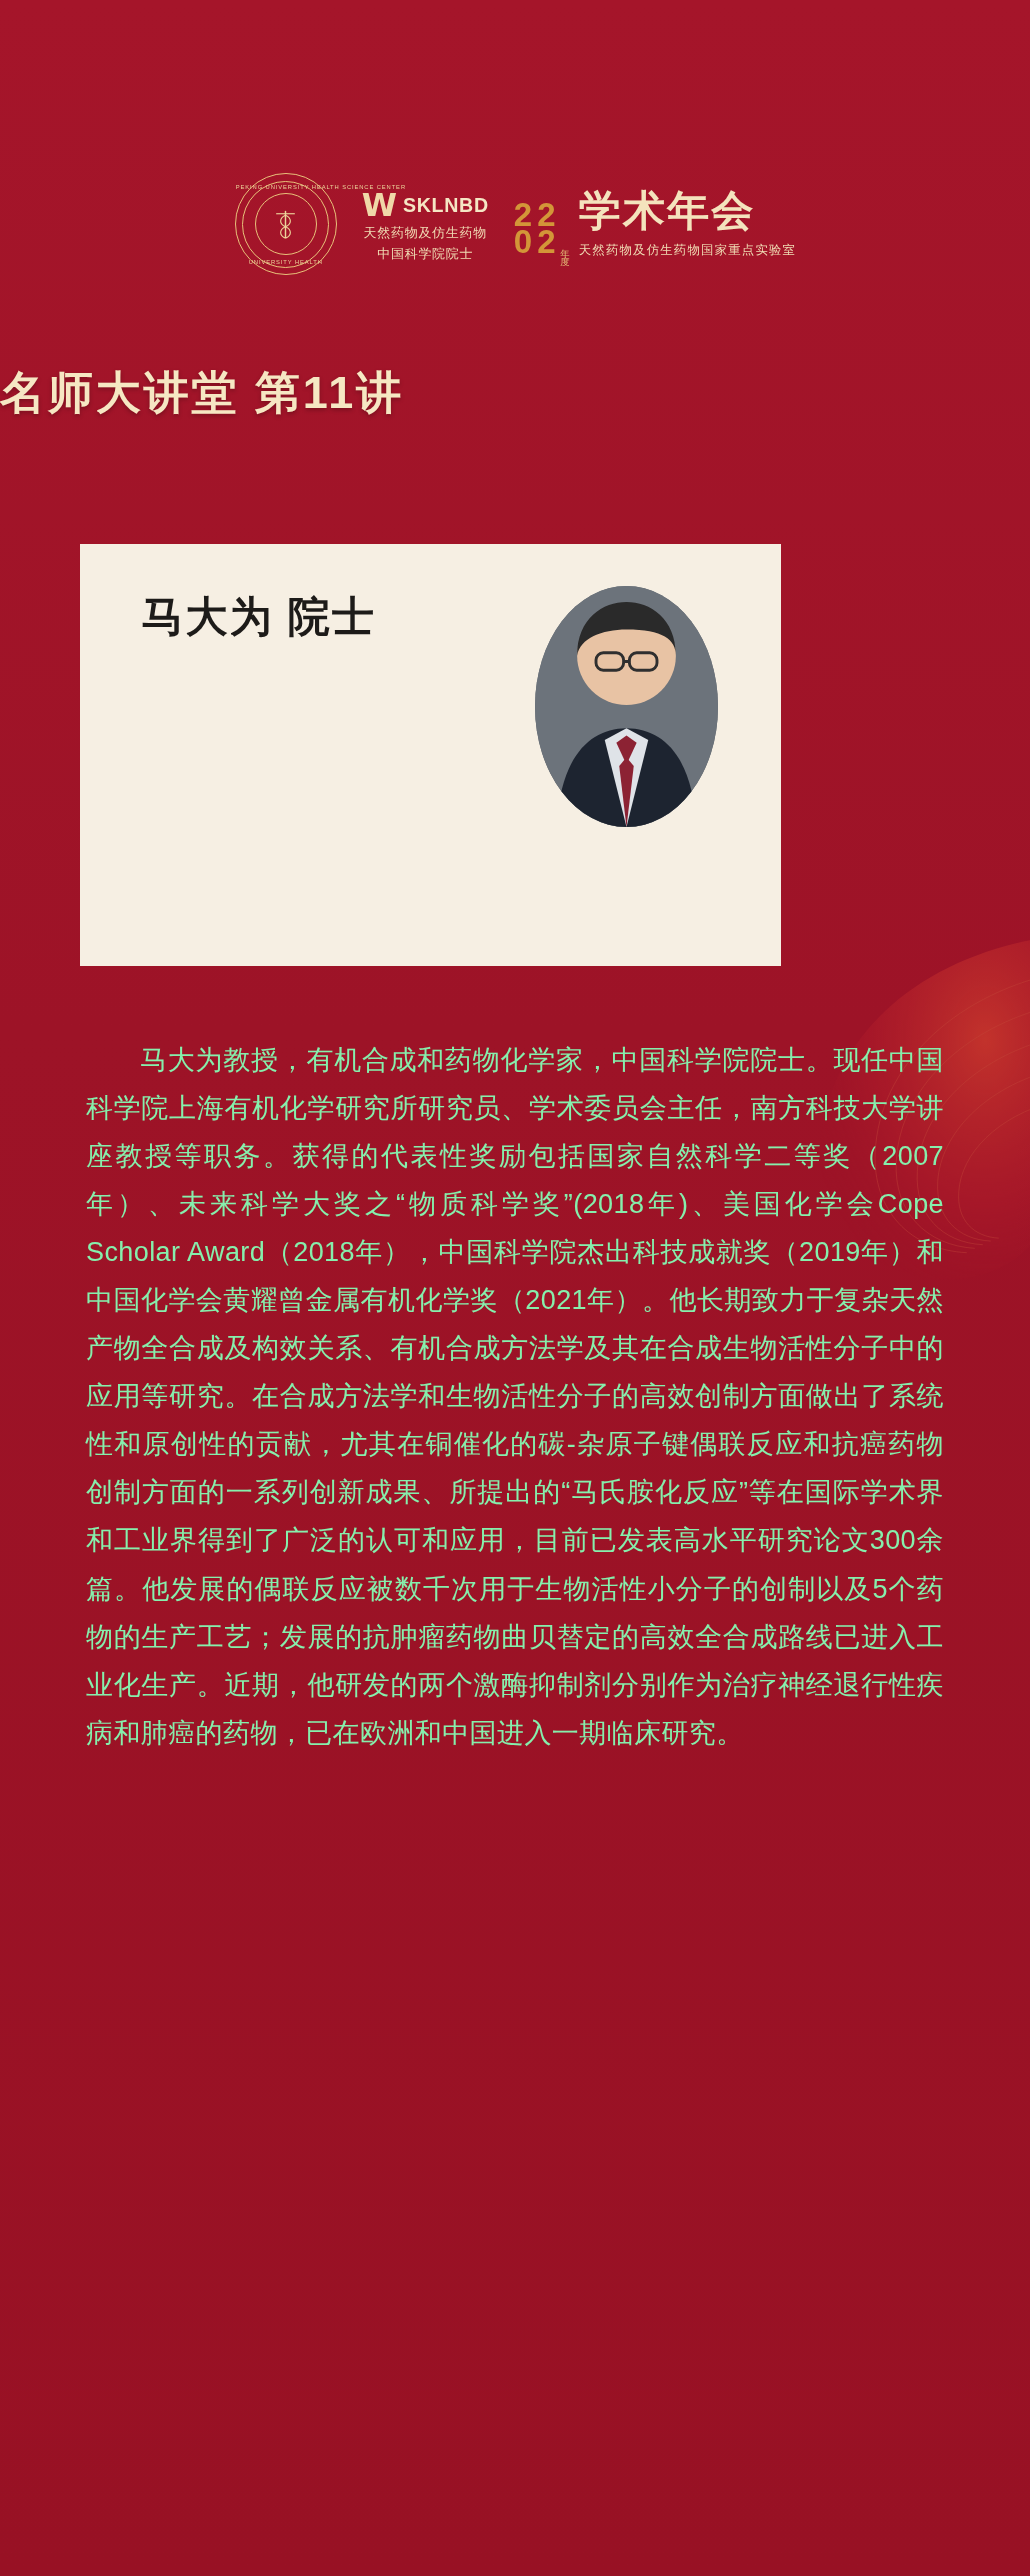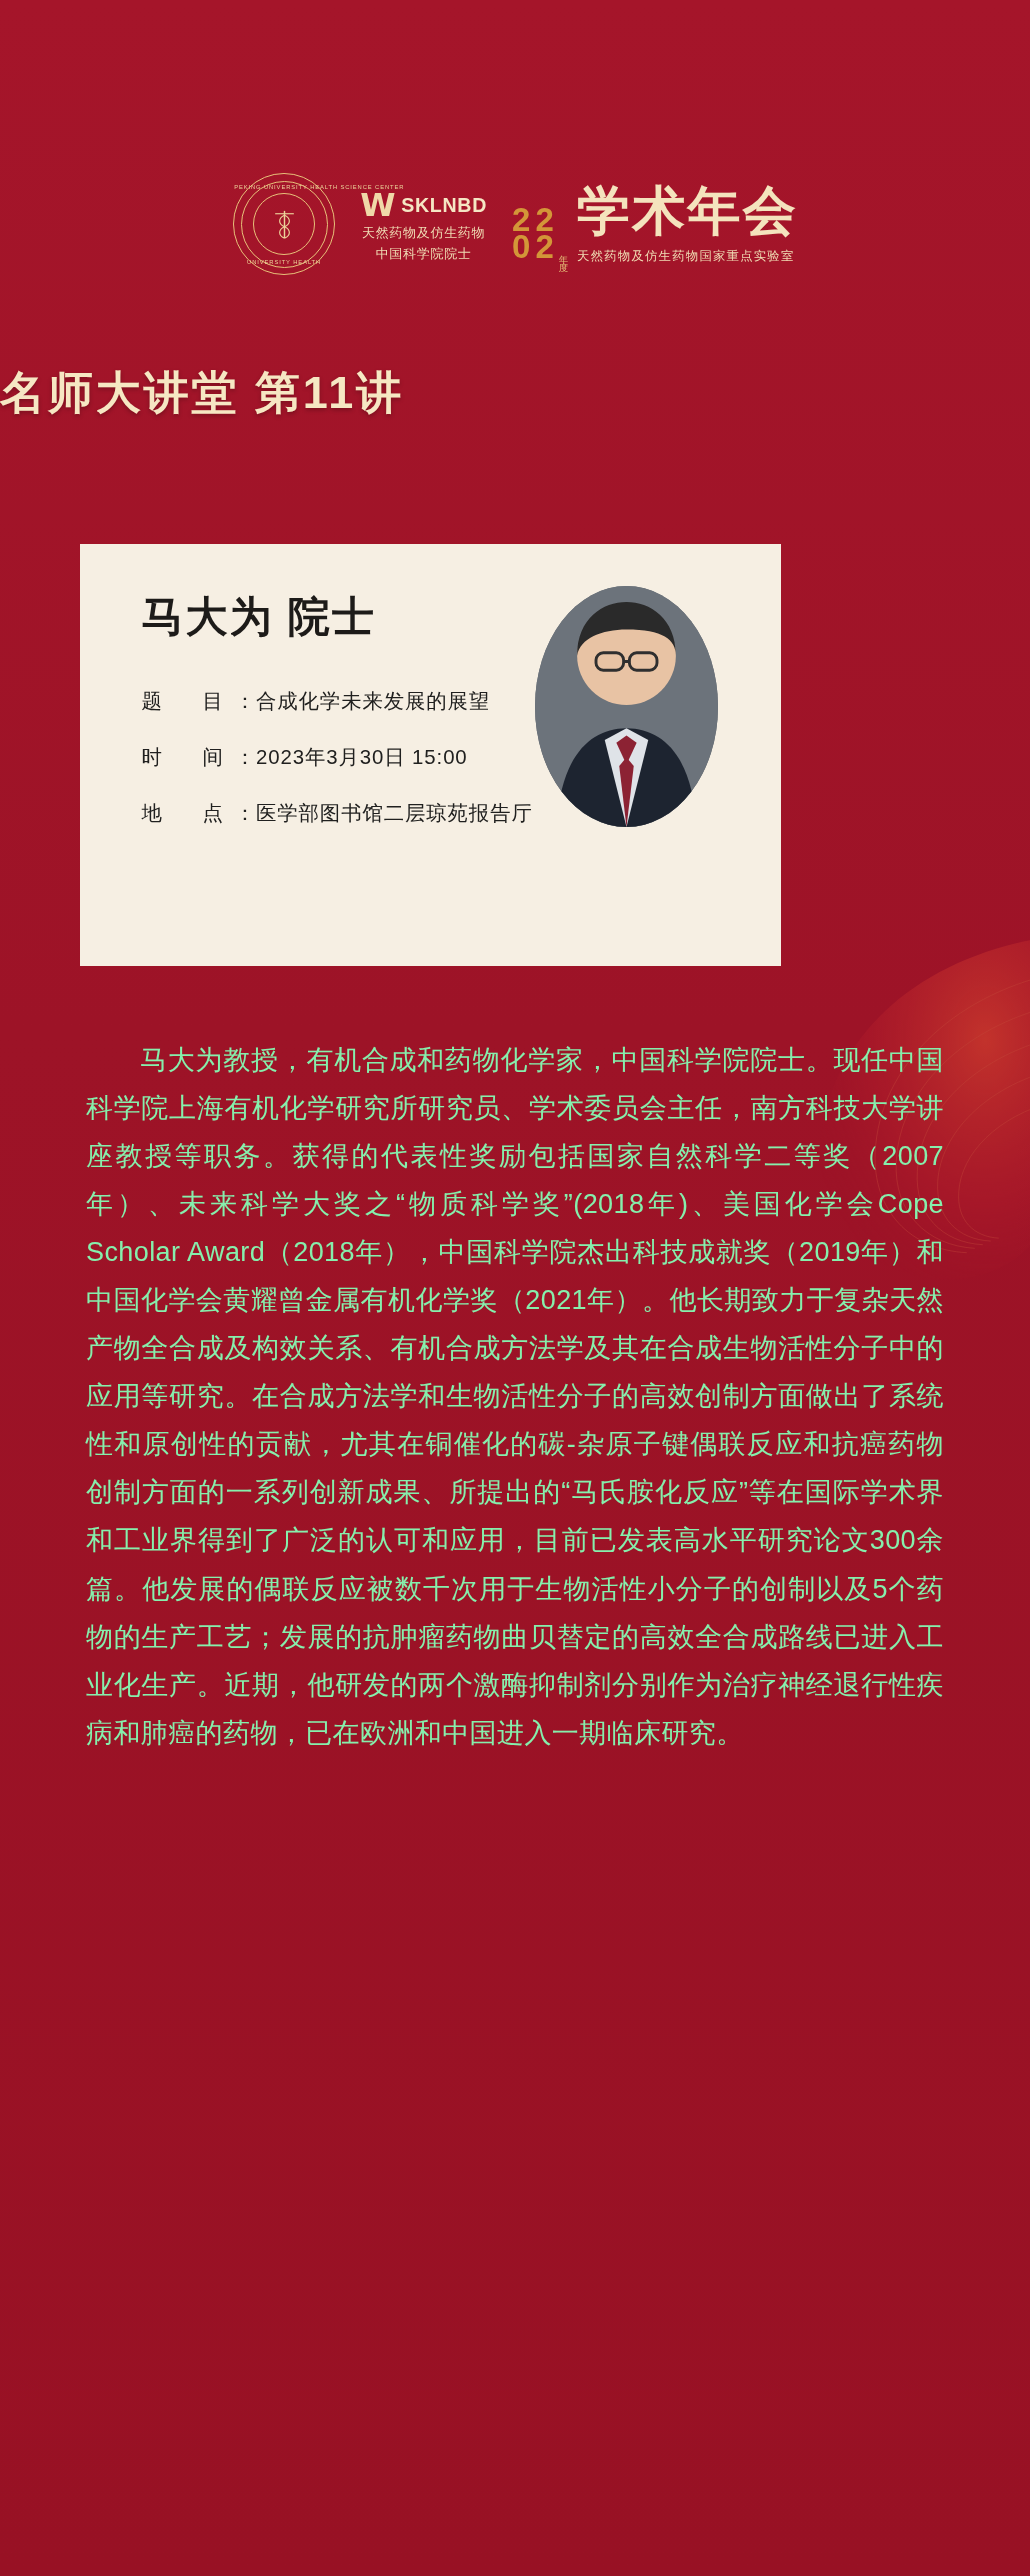--- a/index.html
+++ b/index.html
@@ -146,21 +146,21 @@
     letter-spacing: 2.9px;
     line-height: 1;
     padding-bottom: 2.2px;
   }
   .annual .titles {
     display: flex;
     flex-direction: column;
     align-items: flex-start;
   }
   .annual .big {
-    font-size: 53px;
+    font-size: 42px;
     font-weight: 700;
     color: #f4e3bd;
     letter-spacing: 2.2px;
     line-height: 1.05;
   }
   .annual .small {
     font-size: 12.4px;
     color: #f0dcb4;
     letter-spacing: 1.2px;
     margin-top: 9px;
@@ -301,31 +301,20 @@
       <div class="big">学术年会</div>
       <div class="small">天然药物及仿生药物国家重点实验室</div>
     </div>
   </div>
 </div>
 
 <div class="lecture-title">名师大讲堂 第11讲</div>
 
 <div class="card">
   <div class="name">马大为 院士</div>
-  <div class="meta">
-    <div class="row">
-      <span class="lbl">题　目</span>：<span>合成化学未来发展的展望</span>
-    </div>
-    <div class="row">
-      <span class="lbl">时　间</span>：<span>2023年3月30日 15:00</span>
-    </div>
-    <div class="row">
-      <span class="lbl">地　点</span>：<span>医学部图书馆二层琼苑报告厅</span>
-    </div>
-  </div>
 
   <div class="portrait">
     <svg width="183" height="241" viewBox="0 0 252 332" xmlns="http://www.w3.org/2000/svg">
       <rect width="252" height="332" fill="#6c737b"></rect>
       <circle cx="126" cy="96" r="68" fill="#e8c3a4"></circle>
       <path d="M58 96 C58 44 94 22 126 22 C158 22 194 44 194 96 C194 74 176 60 126 60 C92 60 62 72 58 96 Z" fill="#2a2a2a"></path>
       <rect x="84" y="92" width="38" height="24" rx="10" fill="none" stroke="#2f2f2f" stroke-width="4"></rect>
       <rect x="130" y="92" width="38" height="24" rx="10" fill="none" stroke="#2f2f2f" stroke-width="4"></rect>
       <path d="M122 104 L130 104" stroke="#2f2f2f" stroke-width="4"></path>
       <path d="M30 332 C34 238 74 196 126 196 C178 196 218 238 222 332 Z" fill="#1d2430"></path>

